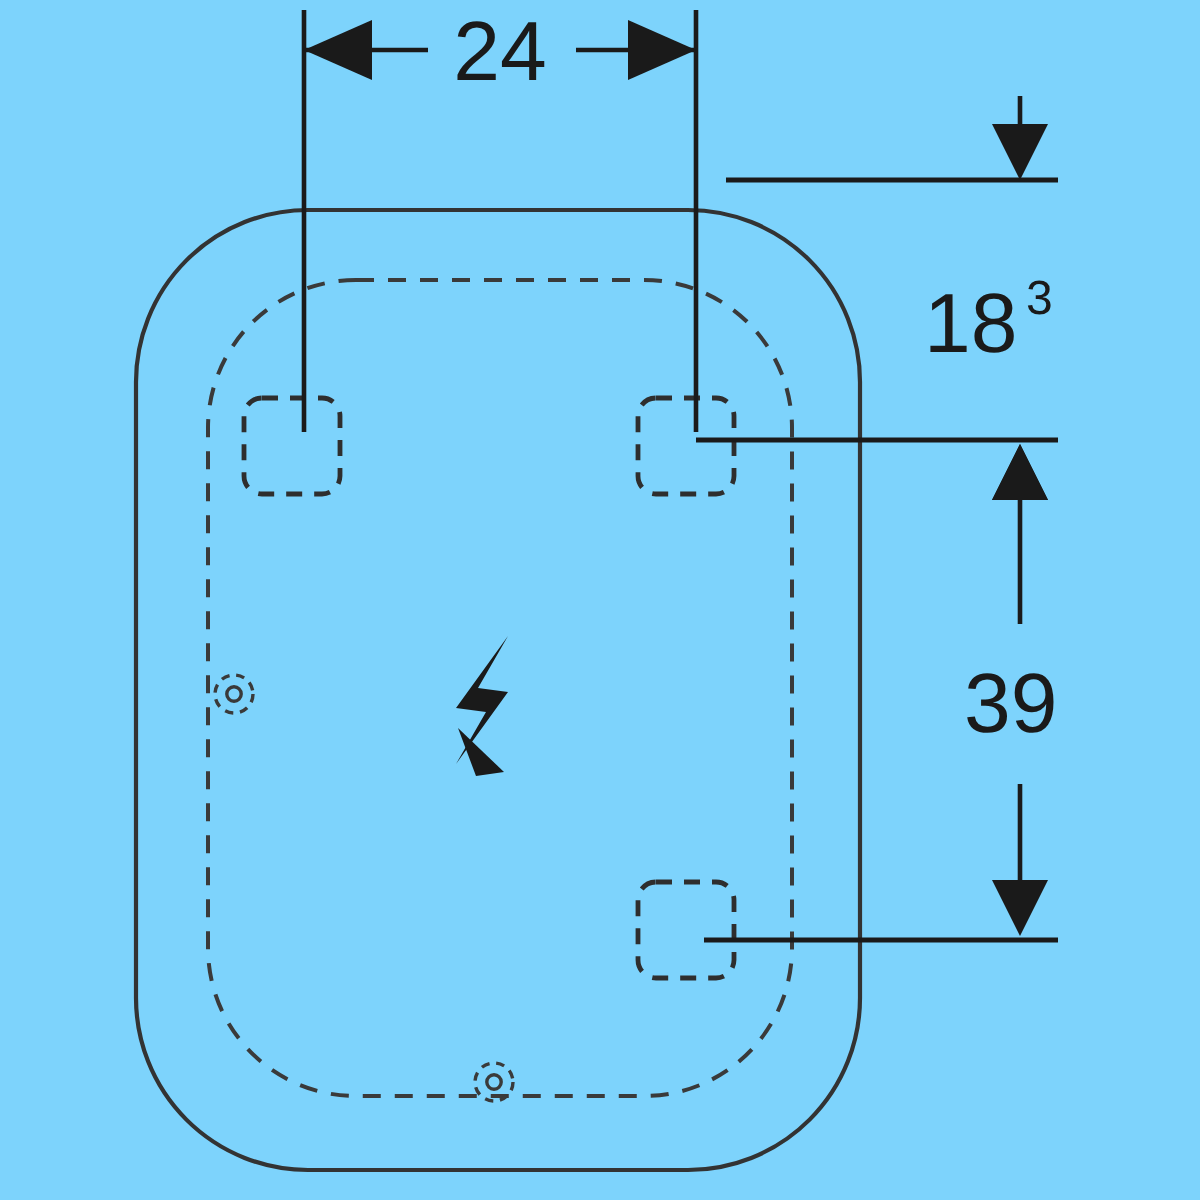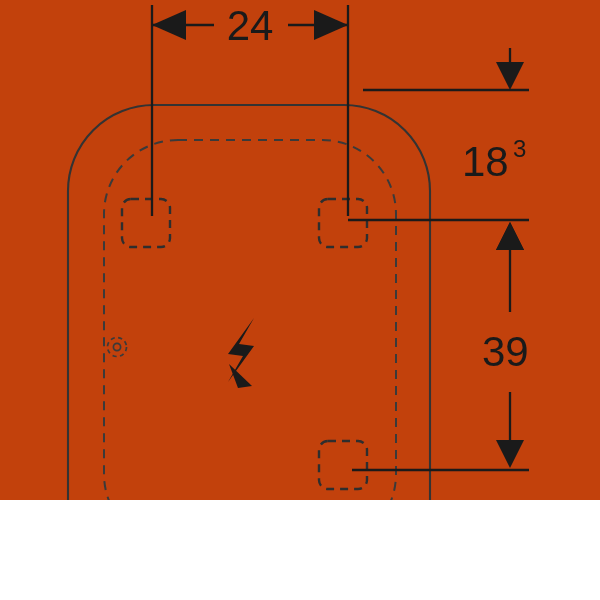--- a/index.html
+++ b/index.html
@@ -7,22 +7,22 @@
     margin: 0;
     padding: 0;
     background: #ffffff;
   }
   body {
     font-family: "Liberation Sans", sans-serif;
   }
   #drawing-root {
     position: relative;
     width: 600px;
-    height: 500px;
-    background: #c2410c;
+    height: 600px;
+    background: #7dd3fc;
     overflow: hidden;
   }
   #drawing-svg {
     position: absolute;
     left: 0;
     top: 0;
     width: 600px;
     height: 600px;
     display: block;
   }

